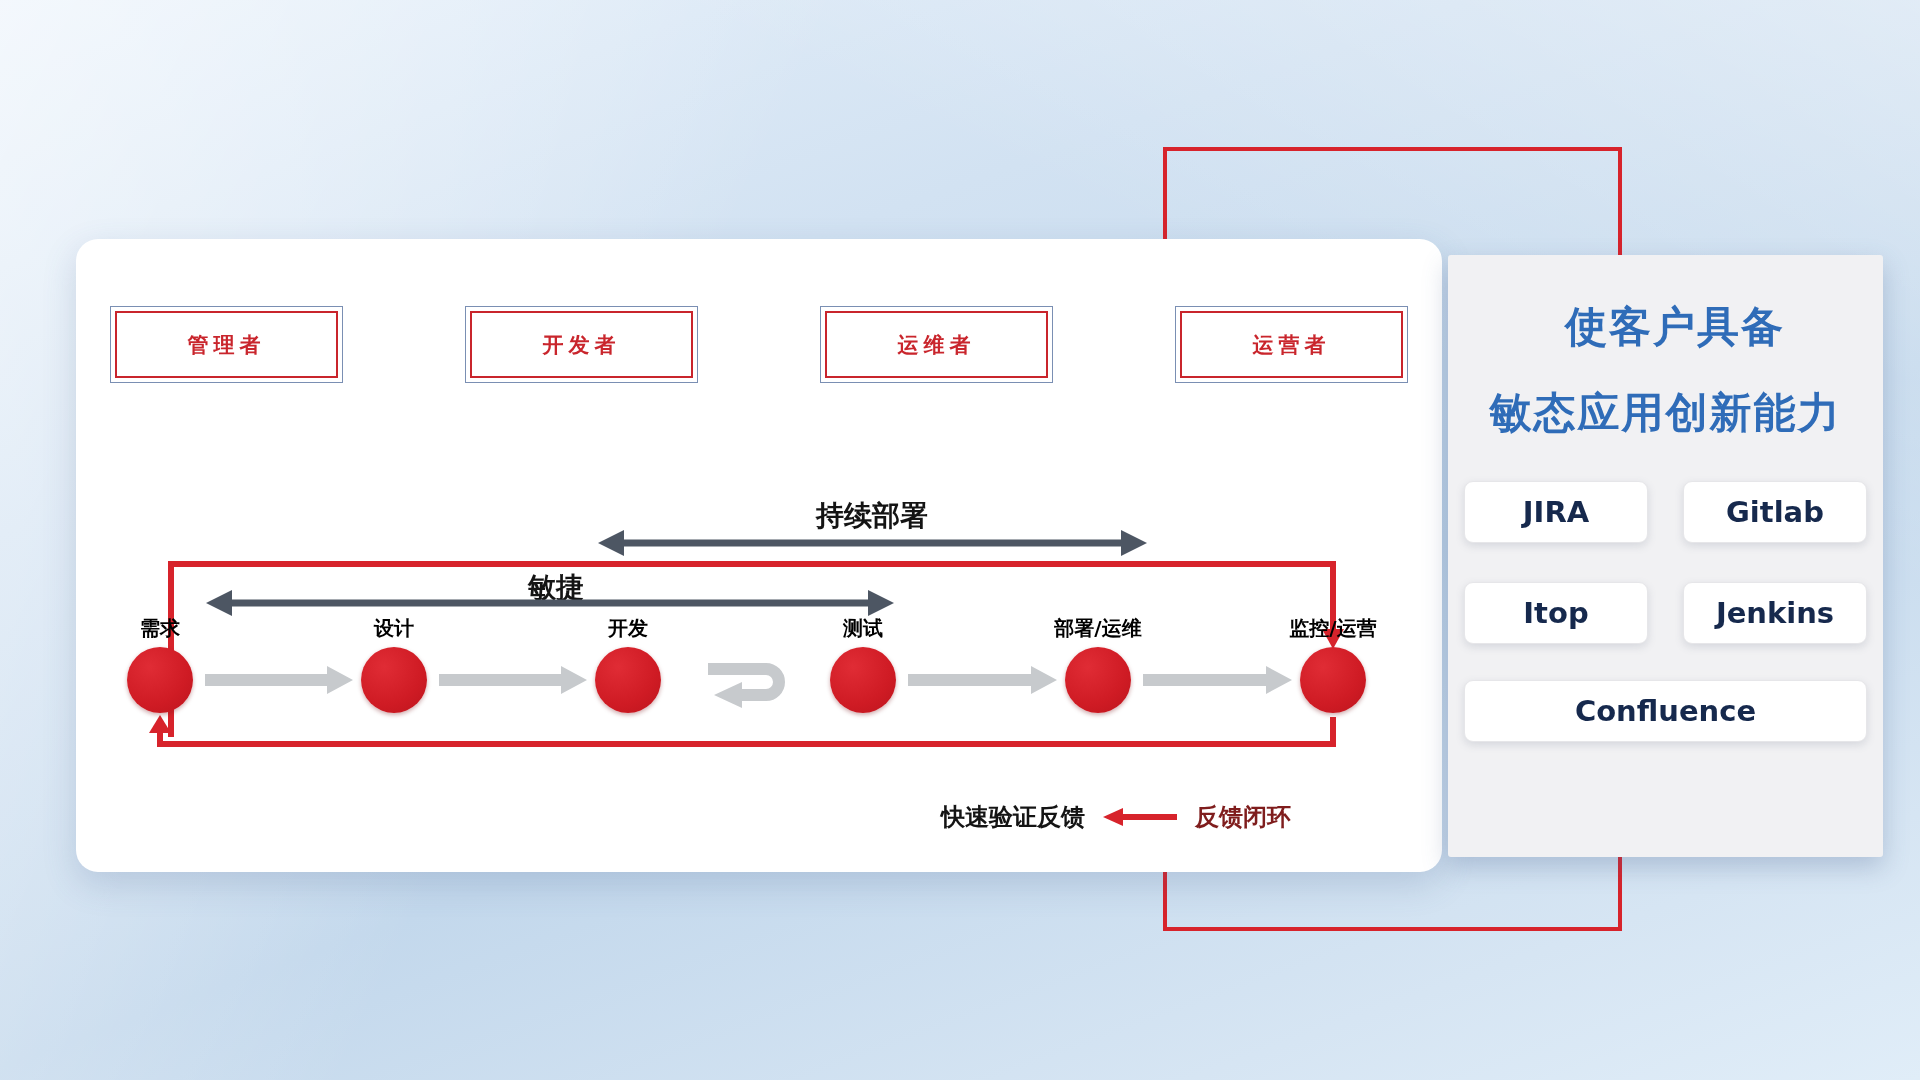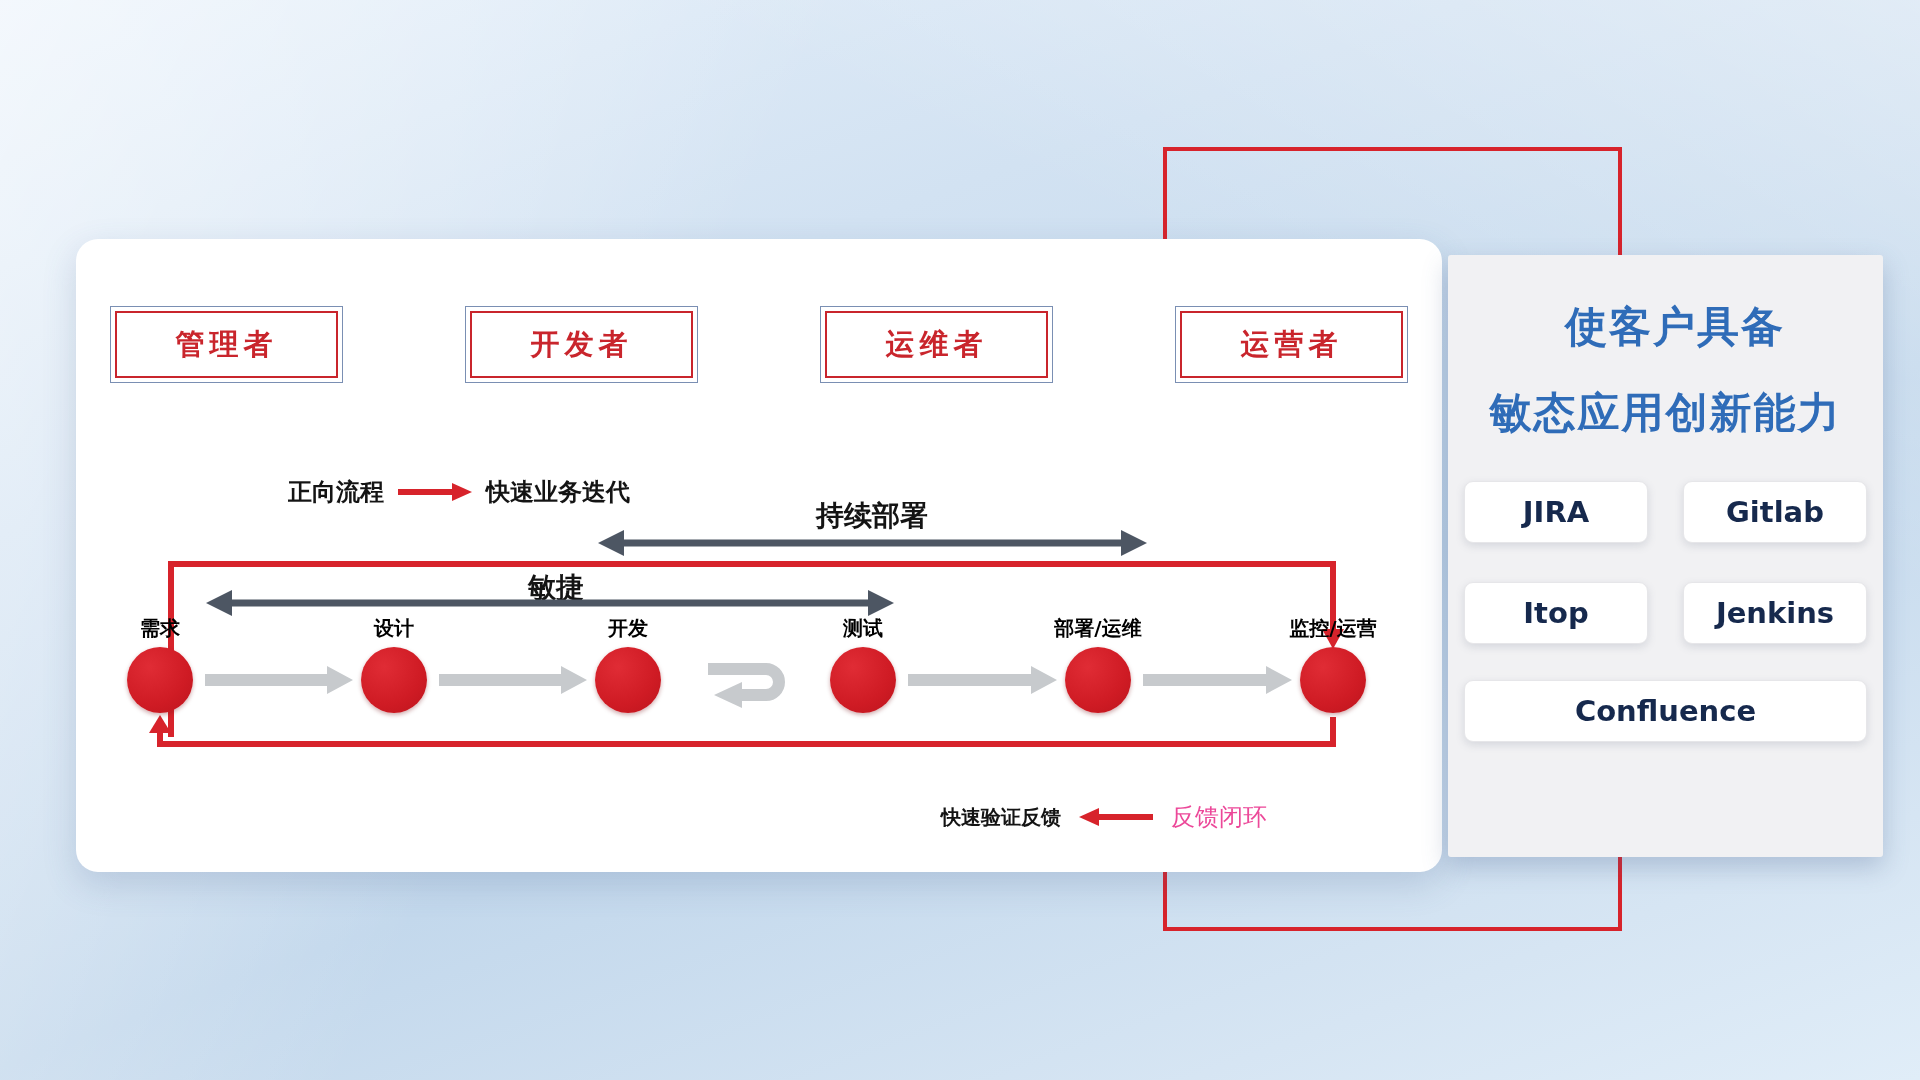--- a/index.html
+++ b/index.html
@@ -17,42 +17,42 @@
   
   .red-frame { left:1163px; top:147px; width:459px; height:784px; border:4px solid #d7232b; z-index:1; }
 
   
   .card { left:76px; top:239px; width:1366px; height:633px; background:#ffffff;
           border-radius:22px; box-shadow:0 12px 34px rgba(70,95,140,.20); z-index:2; }
 
   .roles-row { left:34px; top:67px; width:1298px; height:77px; display:flex; justify-content:space-between; }
   .role-box { width:233px; height:77px; border:1px solid #7a8fb3; padding:4px; background:#fff; }
   .role-box-inner { width:100%; height:100%; border:2px solid #c9252c; display:flex; align-items:center; justify-content:center;
-                    color:#c9252c; font-size:29px; font-weight:700; letter-spacing:5px; }
+                    color:#c9252c; font-size:21px; font-weight:700; letter-spacing:5px; }
 
   .subtitle { left:40px; top:170px; width:1300px; font-size:27px; font-weight:700; color:#141414; letter-spacing:1px; }
 
   .legend-forward { left:212px; top:237px; display:flex; align-items:center; gap:14px; }
   .legend-forward .lab { font-size:24px; font-weight:700; color:#141414; }
   .legend-forward .val { font-size:24px; font-weight:600; color:#141414; }
 
   .span-label { font-size:28px; font-weight:700; color:#141414; transform:translateX(-50%); white-space:nowrap; }
   .lbl-deploy { left:796px; top:258px; }
   .lbl-agile  { left:480px; top:330px; }
 
   .flow-svg { left:0; top:0; width:1366px; height:633px; }
 
   .node-label { top:376px; font-size:20px; font-weight:600; color:#000000; transform:translateX(-50%); white-space:nowrap; }
   .node-circle { top:408px; width:66px; height:66px; border-radius:50%;
                  background:radial-gradient(circle at 35% 30%, #e02c35 0%, #cf1b24 60%, #bc141d 100%);
                  box-shadow:0 2px 4px rgba(120,20,25,.35); }
 
   .legend-feedback { left:865px; top:562px; display:flex; align-items:center; gap:18px; }
-  .legend-feedback .lab { font-size:20px; font-weight:700; color:#141414; }
-  .legend-feedback .val { font-size:24px; font-weight:400; color:#ec4899; }
+  .legend-feedback .lab { font-size:24px; font-weight:700; color:#141414; }
+  .legend-feedback .val { font-size:24px; font-weight:700; color:#7f1d1d; }
 
   
   .panel { left:1448px; top:255px; width:435px; height:602px; background:#f1f1f3; border-radius:3px;
            box-shadow:0 10px 26px rgba(70,95,140,.28); z-index:3; }
   .panel-title { width:100%; text-align:center; color:#2f6cb8; font-weight:700; font-size:42px; letter-spacing:2px; }
   .pt1 { top:44px;padding-left:19px; }
   .pt2 { top:130px; }
   .tool-btn { background:#ffffff; border:1px solid #e6e6e9; border-radius:9px;
               box-shadow:0 3px 8px rgba(90,100,120,.18);
               display:flex; align-items:center; justify-content:center;
@@ -79,28 +79,20 @@
     </div>
     <div class="role-box">
       <div class="role-box-inner">运维者</div>
     </div>
     <div class="role-box">
       <div class="role-box-inner">运营者</div>
     </div>
   </div>
 
 
-  <div class="abs legend-forward">
-    <span class="lab">正向流程</span>
-    <svg width="74" height="18">
-      <rect x="0" y="6" width="54" height="6" fill="#d7232b"></rect>
-      <polygon points="54,0 74,9 54,18" fill="#d7232b"></polygon>
-    </svg>
-    <span class="val">快速业务迭代</span>
-  </div>
 
   <div class="abs span-label lbl-deploy">持续部署</div>
   <div class="abs span-label lbl-agile">敏捷</div>
 
   <svg class="abs flow-svg" viewBox="0 0 1366 633">
 
     <g fill="#4d5663">
       <rect x="544" y="300.5" width="506" height="7"></rect>
       <polygon points="522,304 548,291 548,317"></polygon>
       <polygon points="1071,304 1045,291 1045,317"></polygon>

